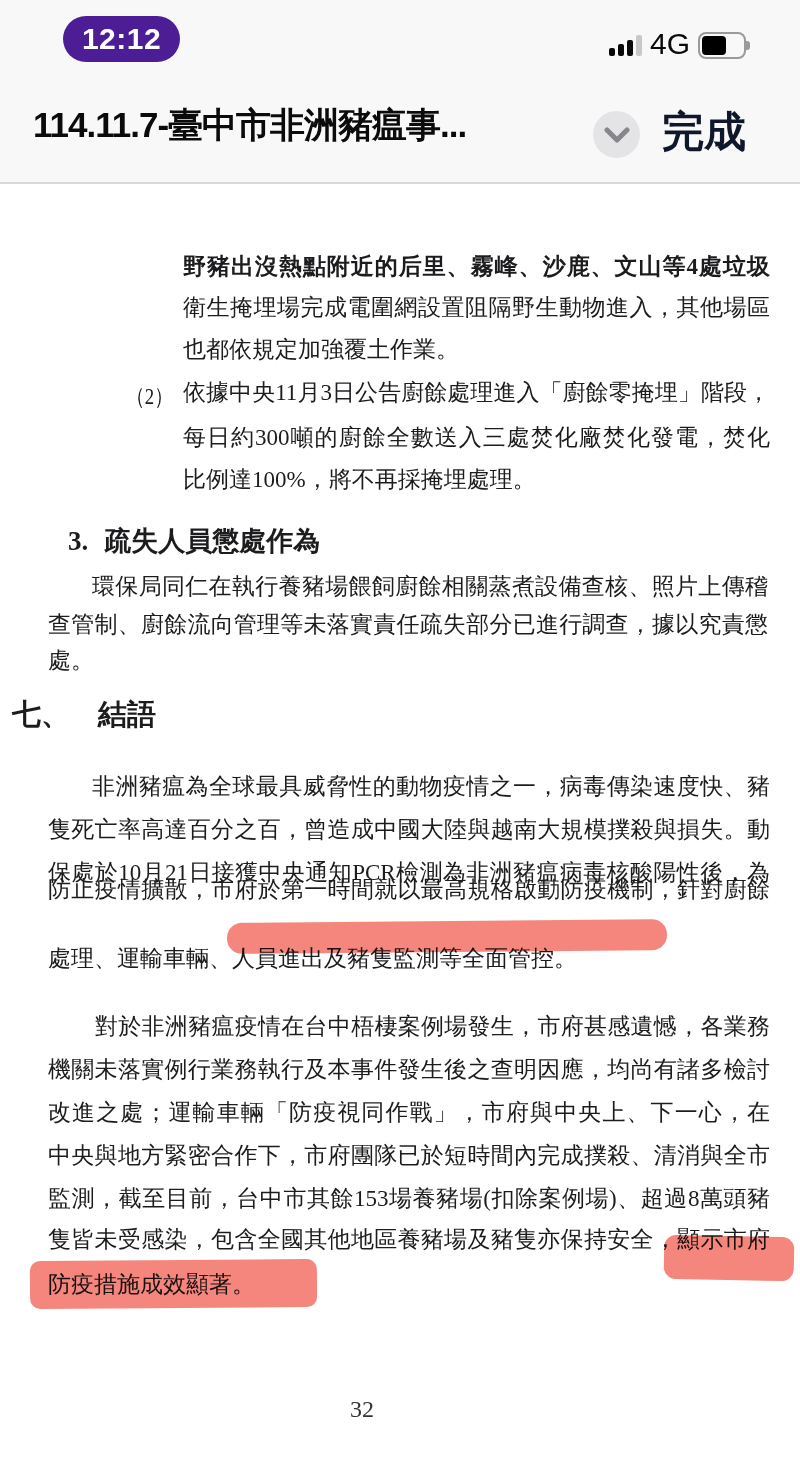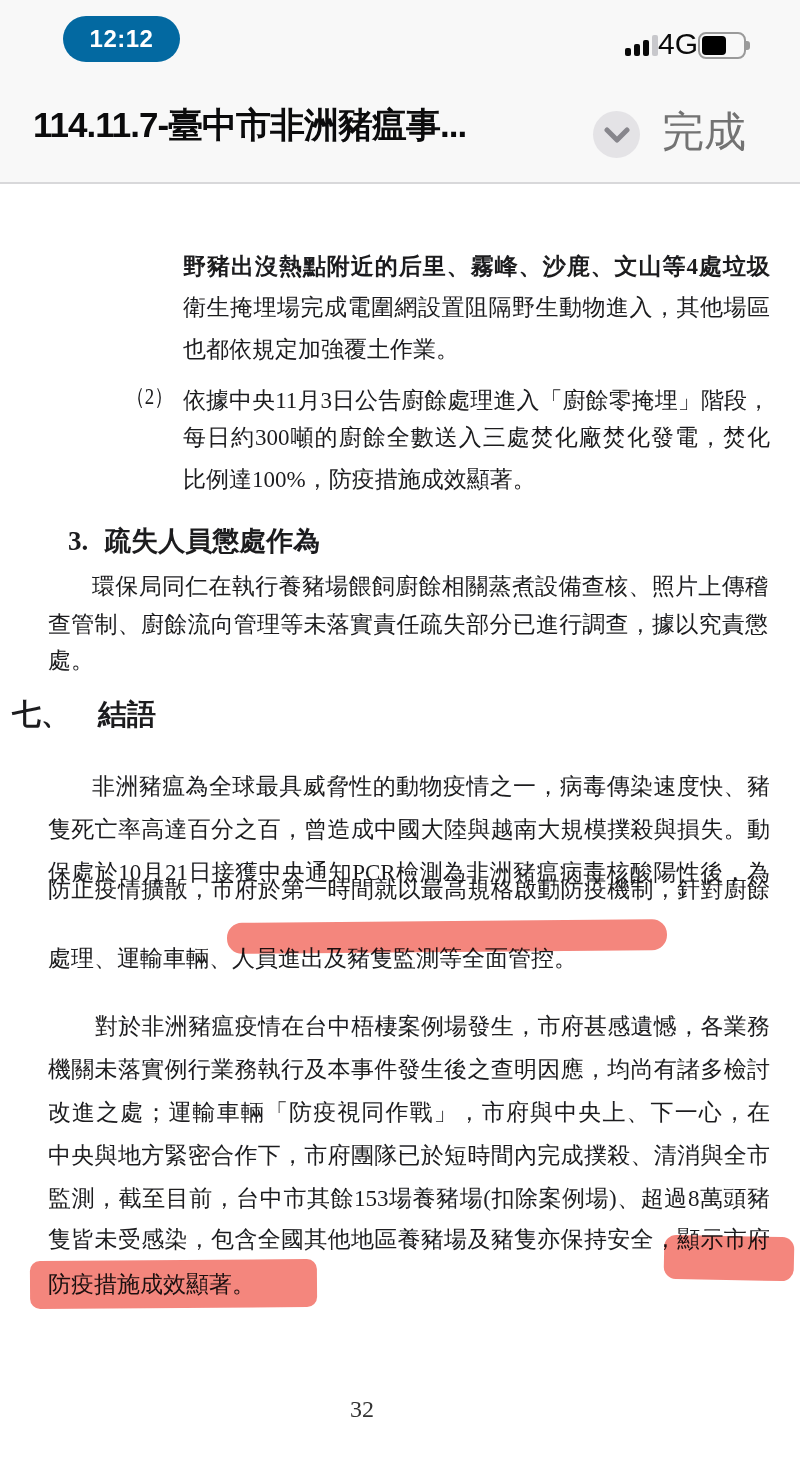--- a/index.html
+++ b/index.html
@@ -7,27 +7,27 @@
     position:relative;width:800px;height:1480px;overflow:hidden;
     background:#ffffff;font-family:"Liberation Sans",sans-serif;
   }
   
   #chrome{
     position:absolute;left:0;top:0;width:800px;height:184px;
     background:#f8f8f8;border-bottom:2px solid #d8d8da;box-sizing:border-box;
   }
   #time-pill{
     position:absolute;left:63px;top:16px;width:117px;height:46px;
-    border-radius:23px;background:#0369a1;color:#fff;
+    border-radius:23px;background:#4c1d95;color:#fff;
     display:flex;align-items:center;justify-content:center;
-    font-size:24px;font-weight:bold;letter-spacing:.5px;cursor:pointer;
+    font-size:30px;font-weight:bold;letter-spacing:.5px;cursor:pointer;
   }
   #status-right{
     position:absolute;right:48px;top:28px;height:34px;
-    display:flex;align-items:flex-end;gap:0;
+    display:flex;align-items:flex-end;gap:8px;
   }
   .sig{display:flex;align-items:flex-end;gap:3px;height:22px;padding-bottom:6px;}
   .sig i{display:block;width:6px;border-radius:2px;background:#0a0a0a;}
   .sig i.b1{height:8px}.sig i.b2{height:12px}.sig i.b3{height:16px}
   .sig i.b4{height:21px;background:#c8c8cc;}
   .net{font-size:30px;color:#0a0a0a;line-height:34px;padding-bottom:1px;}
   .batt{position:relative;width:54px;height:27px;margin-bottom:3px;}
   .batt .shell{
     position:absolute;left:0;top:0;width:48px;height:27px;box-sizing:border-box;
     border:2px solid rgba(0,0,0,.38);border-radius:8px;
@@ -46,21 +46,21 @@
     white-space:nowrap;overflow:hidden;
   }
   #collapse-btn{
     position:absolute;left:593px;top:111px;width:47px;height:47px;
     border-radius:50%;background:#e4e3e6;cursor:pointer;
     display:flex;align-items:center;justify-content:center;
   }
   #collapse-btn svg{display:block;}
   #done-btn{
     position:absolute;left:662px;top:104px;
-    font-size:42px;font-weight:400;color:#737373;cursor:pointer;
+    font-size:42px;font-weight:700;color:#0f172a;cursor:pointer;
     background:none;border:none;padding:0;font-family:"Liberation Sans",sans-serif;
   }
   
   .line{
     position:absolute;font-family:"Liberation Serif","DejaVu Serif",serif;
     font-size:23px;line-height:34px;color:#1c1c1e;
   }
   .just{text-align:justify;text-align-last:justify;text-justify:inter-character;}
   .nj{white-space:nowrap;}
   .indent1{padding-left:44px;}
@@ -120,23 +120,23 @@
     <button id="done-btn">完成</button>
   </div>
 
   <div>
 
     <div class="line just" style="left:183px;top:250px;width:587px;font-weight:bold;">野豬出沒熱點附近的后里、霧峰、沙鹿、文山等4處垃圾</div>
     <div class="line just" style="left:183px;top:291px;width:587px;">衛生掩埋場完成電圍網設置阻隔野生動物進入，其他場區</div>
     <div class="line nj" style="left:183px;top:333px;">也都依規定加強覆土作業。</div>
 
     <div class="marker" style="left:126px;top:380px;transform:scaleX(.82);transform-origin:left;">（2）</div>
-    <div class="line just" style="left:183px;top:384px;width:587px;">依據中央11月3日公告廚餘處理進入「廚餘零掩埋」階段，</div>
+    <div class="line just" style="left:183px;top:376px;width:587px;">依據中央11月3日公告廚餘處理進入「廚餘零掩埋」階段，</div>
     <div class="line just" style="left:183px;top:421px;width:587px;">每日約300噸的廚餘全數送入三處焚化廠焚化發電，焚化</div>
-    <div class="line nj" style="left:183px;top:463px;">比例達100%，防疫措施成效顯著。</div>
+    <div class="line nj" style="left:183px;top:463px;">比例達100%，將不再採掩埋處理。</div>
 
     <div class="line hdr" style="left:68px;top:524px;font-size:27px;">
       <span>3.</span><span style="display:inline-block;width:16px;"></span><span>疏失人員懲處作為</span>
     </div>
 
     <div class="line just indent1" style="left:48px;top:570px;width:720px;box-sizing:border-box;">環保局同仁在執行養豬場餵飼廚餘相關蒸煮設備查核、照片上傳稽</div>
     <div class="line just" style="left:48px;top:608px;width:720px;">查管制、廚餘流向管理等未落實責任疏失部分已進行調查，據以究責懲</div>
     <div class="line nj" style="left:48px;top:644px;">處。</div>
 
     <div class="line hdr" style="left:12px;top:697px;font-size:29px;">

